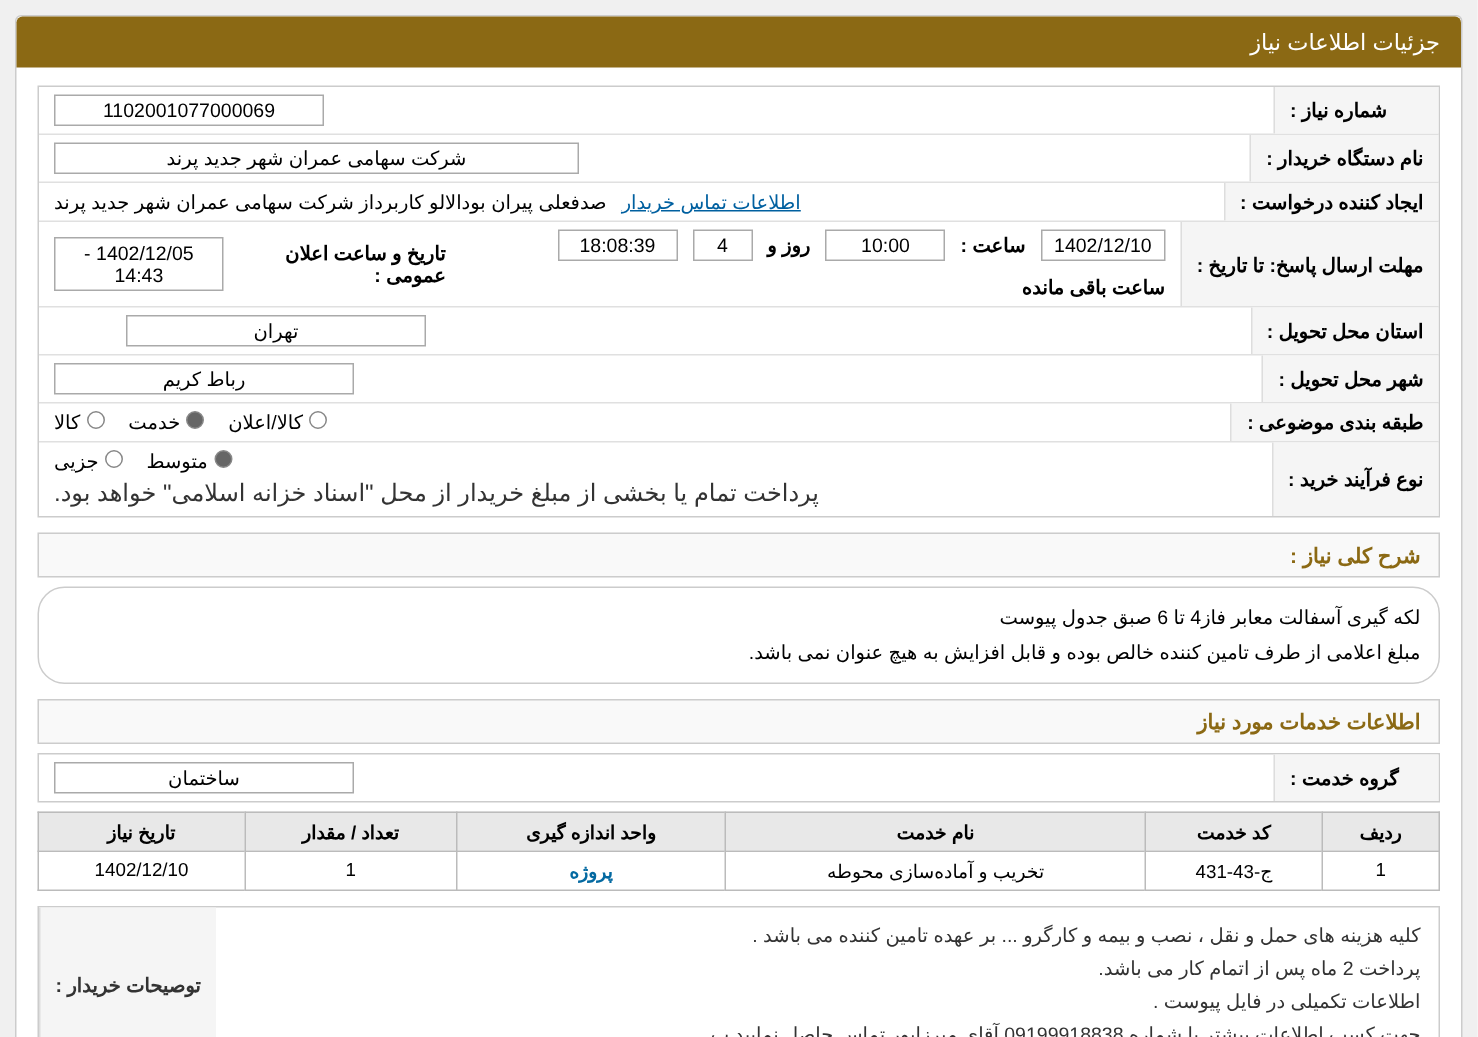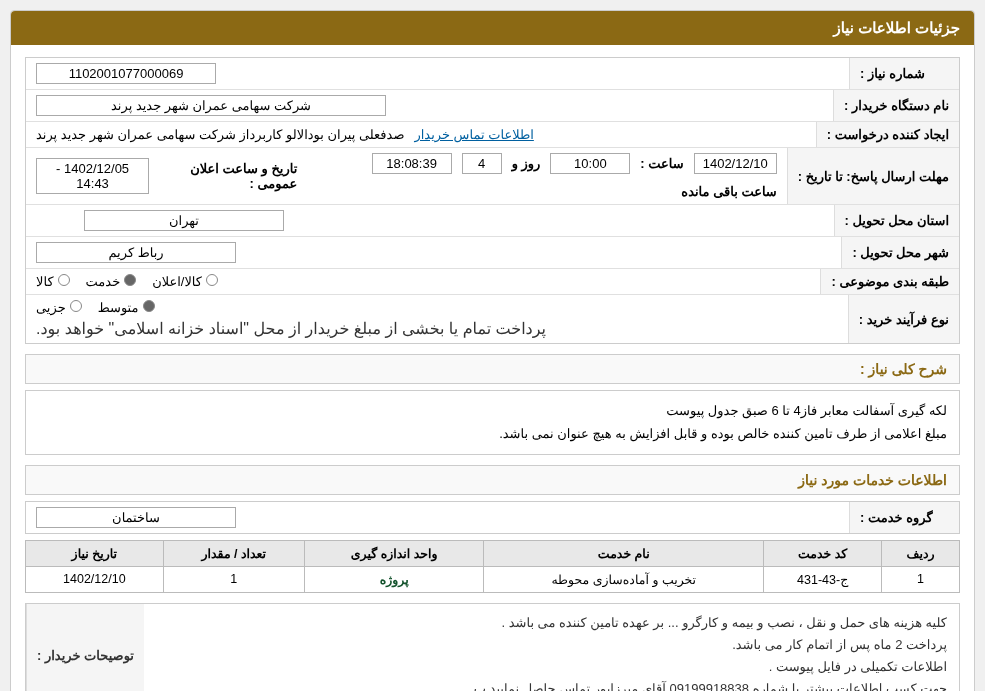--- a/index.html
+++ b/index.html
@@ -18,21 +18,21 @@
     .main-card {
       background: #fff;
       border: 1px solid #ccc;
       border-radius: 4px;
     }
     .card-header {
       background: #8B6914;
       color: #fff;
       padding: 8px 14px;
       font-size: 15px;
-      font-weight: bold;
+      font-weight: normal;
       text-align: right;
       border-radius: 4px 4px 0 0;
     }
     .card-body {
       padding: 12px 14px;
     }
     .field-box {
       border: 1px solid #aaa;
       padding: 2px 8px;
       background: #fff;
@@ -96,21 +96,21 @@
       padding: 5px 8px;
       text-align: center;
       font-weight: bold;
     }
     .data-table td {
       border: 1px solid #bbb;
       padding: 5px 8px;
       text-align: center;
     }
     .data-table td.colored {
-      color: #14532d;
+      color: #0369a1;
       font-weight: bold;
     }
     
     .radio-group {
       display: flex;
       gap: 16px;
       align-items: center;
       direction: rtl;
     }
     .radio-item {
@@ -277,21 +277,21 @@
             </div>
             <span style="font-size:16px;color:#333;">پرداخت تمام یا بخشی از مبلغ خریدار از محل "اسناد خزانه اسلامی" خواهد بود.</span>
           </div>
         </div>
 
       </div>
 
       <div class="section-title">
         <span>شرح کلی نیاز :</span>
       </div>
-      <div class="general-section-box" style="margin-bottom:10px;">
+      <div class="general-section-box" style="margin-bottom:10px;border-radius:18px;">
         <div style="padding:8px 12px; text-align:right; line-height:1.8;">
           <span>لکه گیری آسفالت معابر فاز4 تا 6 صبق جدول پیوست</span><br>
           <span>مبلغ اعلامی از طرف تامین کننده خالص بوده و قابل افزایش به هیچ عنوان نمی باشد.</span>
         </div>
       </div>
 
       <div class="section-title">
         <span>اطلاعات خدمات مورد نیاز</span>
       </div>
       <div class="general-section-box" style="margin-bottom:6px;">

